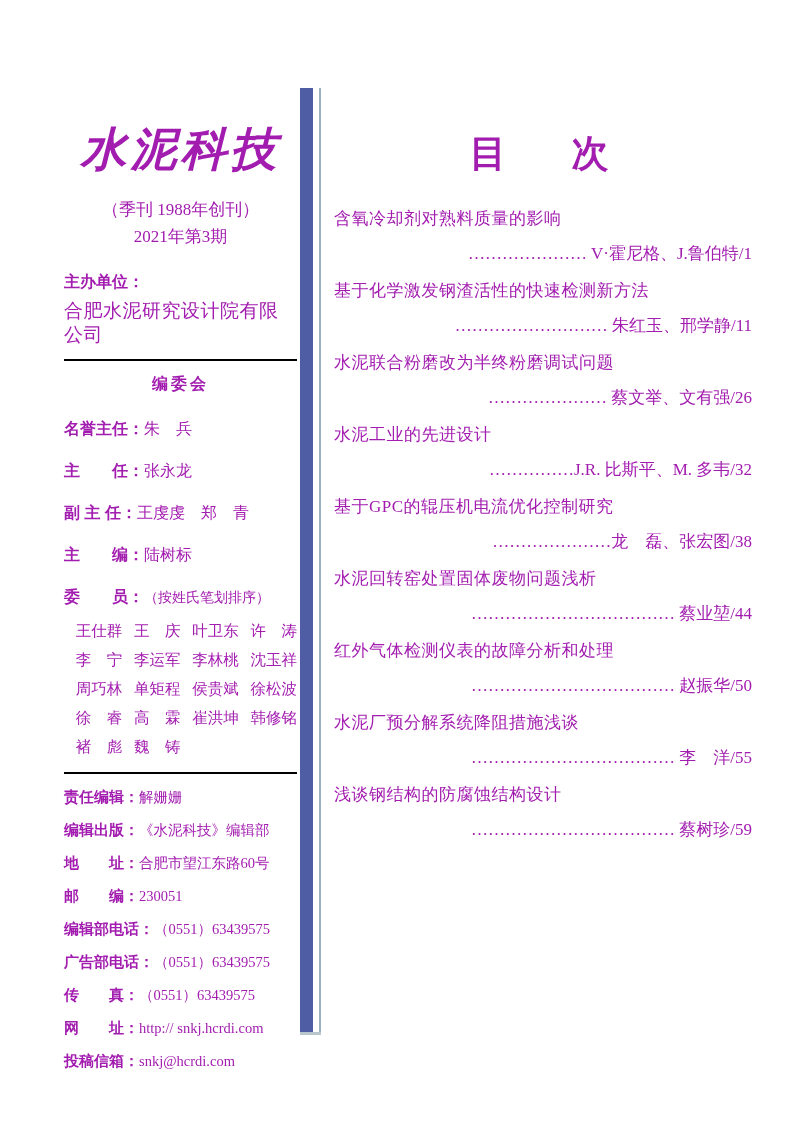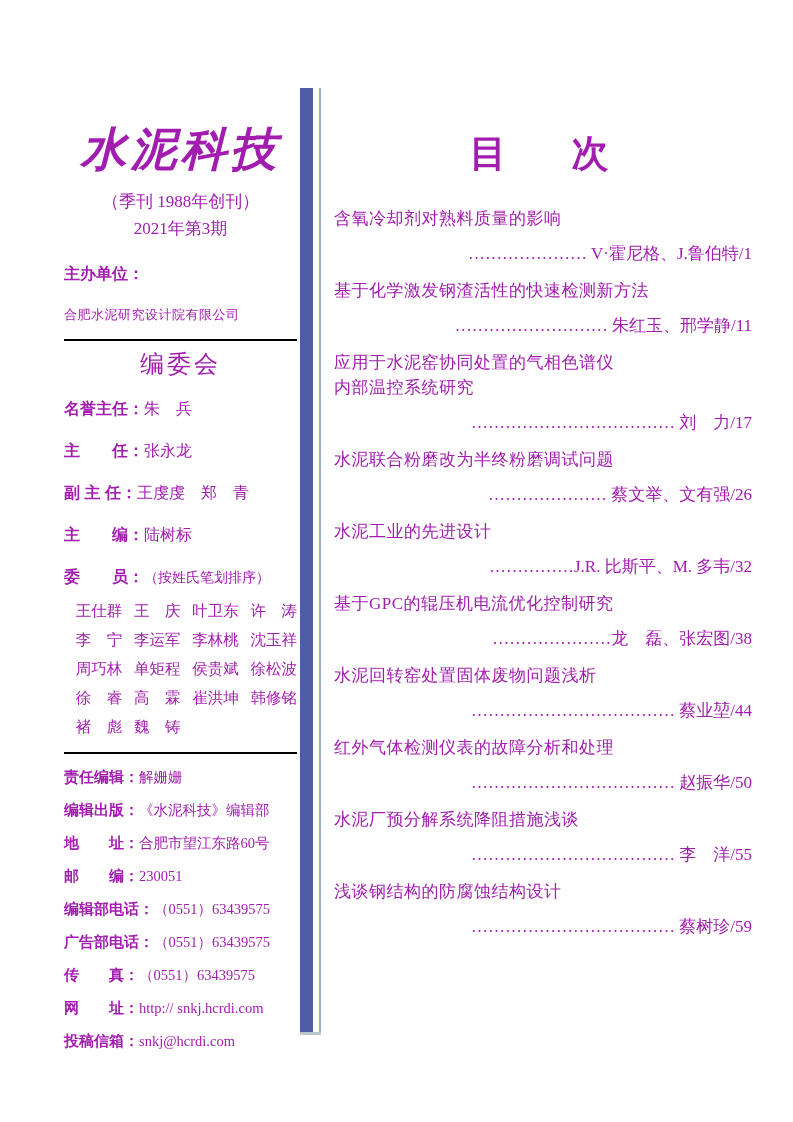--- a/index.html
+++ b/index.html
@@ -14,28 +14,28 @@
   .divider-line { position:absolute; left:319px; top:88px; width:2px; height:944px; background:#9bb1bf; }
   .divider-shadow { position:absolute; left:300px; top:1032px; width:21px; height:3px; background:#b9c6ce; }
   
   .left-col { position:absolute; left:64px; top:116px; width:233px; }
   .journal-title {
     font-family:"DejaVu Serif", serif; font-style:italic; font-weight:bold;
     font-size:46px; letter-spacing:4px; text-align:center; line-height:66px;
     white-space:nowrap;
   }
   .journal-subtitle, .journal-issue { text-align:center; font-size:17px; line-height:27px; }
-  .journal-subtitle { margin-top:6px; }
+  .journal-subtitle { margin-top:14px; }
   .organizer { margin-top:20px; }
   .organizer-label { font-family:"Liberation Sans", sans-serif; font-weight:bold; font-size:16px; line-height:24px; }
-  .organizer-name  { font-size:13px; line-height:24px; margin-top:17px; letter-spacing:0.5px; }
+  .organizer-name  { font-size:19px; line-height:24px; margin-top:5px; letter-spacing:0.5px; }
   .rule { border:none; border-top:2px solid #000; margin:12px 0 10px 0; }
   .board-heading {
-    font-family:"Liberation Sans", sans-serif; font-weight:normal;
-    font-size:24px; text-align:center; letter-spacing:3px; line-height:26px; margin-top:4px;
+    font-family:"Liberation Sans", sans-serif; font-weight:bold;
+    font-size:16px; text-align:center; letter-spacing:3px; line-height:26px; margin-top:4px;
   }
   .role-row { margin-top:22px; font-size:16px; line-height:20px; white-space:nowrap; }
   .role-label { font-family:"Liberation Sans", sans-serif; font-weight:bold; }
   .role-value { font-size:16px; }
   .role-note  { font-size:14px; }
   .members { display:grid; grid-template-columns:repeat(4,1fr); row-gap:11px; margin-top:14px; font-size:15.5px; line-height:18px;text-align:right; }
   .member { white-space:nowrap; }
   .rule2 { border:none; border-top:2px solid #000; margin:16px 0 12px 0; }
   .info-row { margin-top:13px; font-size:15px; line-height:19px; white-space:nowrap; }
   .info-label { font-family:"Liberation Sans", sans-serif; font-weight:bold; font-size:15px; }
@@ -151,25 +151,20 @@
     <div class="toc-entry">
       <div class="entry-title">含氧冷却剂对熟料质量的影响</div>
       <div class="entry-byline"><span>………………… </span><span>V·霍尼格、J.鲁伯特</span><span>/1</span></div>
     </div>
 
     <div class="toc-entry">
       <div class="entry-title">基于化学激发钢渣活性的快速检测新方法</div>
       <div class="entry-byline"><span>……………………… </span><span>朱红玉、邢学静</span><span>/11</span></div>
     </div>
 
-    <div class="toc-entry">
-      <div class="entry-title">应用于水泥窑协同处置的气相色谱仪</div>
-      <div class="entry-title">内部温控系统研究</div>
-      <div class="entry-byline"><span>……………………………… </span><span>刘　力</span><span>/17</span></div>
-    </div>
 
     <div class="toc-entry">
       <div class="entry-title">水泥联合粉磨改为半终粉磨调试问题</div>
       <div class="entry-byline"><span>………………… </span><span>蔡文举、文有强</span><span>/26</span></div>
     </div>
 
     <div class="toc-entry">
       <div class="entry-title">水泥工业的先进设计</div>
       <div class="entry-byline"><span>……………</span><span>J.R. 比斯平、M. 多韦</span><span>/32</span></div>
     </div>

